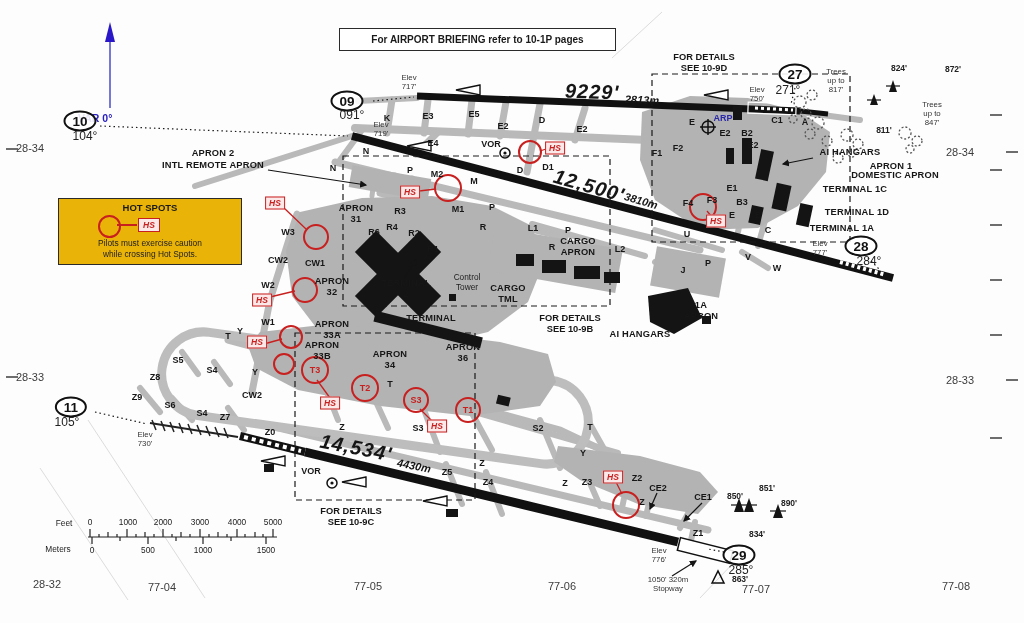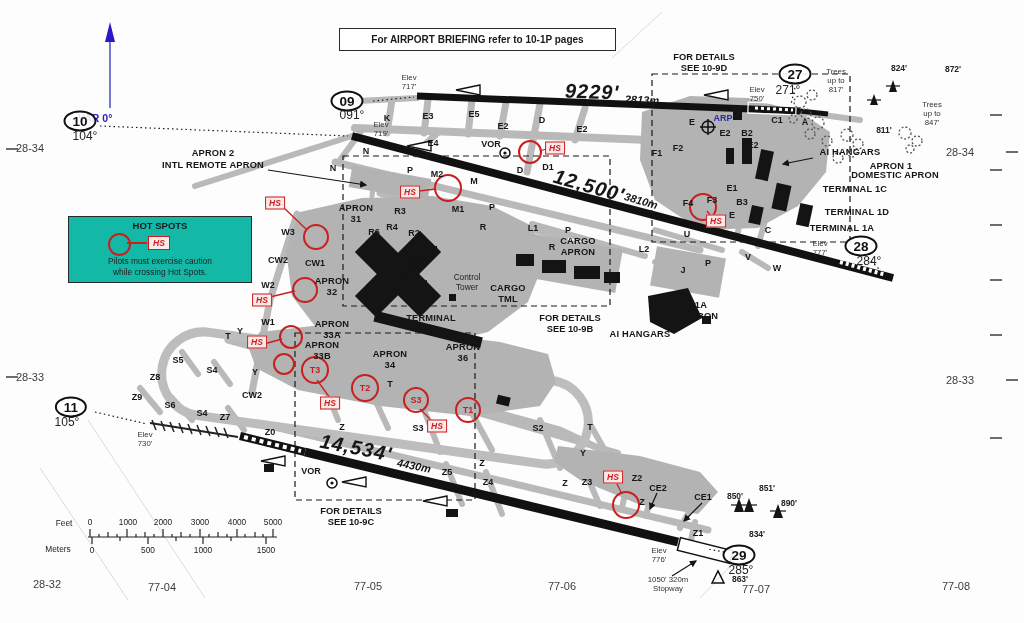--- a/index.html
+++ b/index.html
@@ -25,22 +25,22 @@
            background:rgba(255,255,255,.88);}
   .hdg{position:absolute;transform:translate(-50%,-50%);z-index:6;font-size:12px;font-weight:normal;color:#222;}
   .hsb{position:absolute;transform:translate(-50%,-50%);z-index:8;border:1.5px solid #c81f1f;
        color:#c81f1f;background:#fbe9e9;font-size:8.5px;font-weight:bold;font-style:italic;
        padding:0 3px;line-height:11px;}
   .hsc{position:absolute;transform:translate(-50%,-50%);z-index:4;border:2.5px solid #c81f1f;
        border-radius:50%;background:transparent;}
   #banner{position:absolute;left:339px;top:28px;width:275px;height:21px;z-index:6;
           border:1.5px solid #2a2a2a;background:#fff;display:flex;align-items:center;
           justify-content:center;font-size:10px;font-weight:bold;color:#1a1a1a;}
-  #legend{position:absolute;left:68px;top:198px;width:182px;height:65px;z-index:6;
-          border:1.5px solid #2a2a2a;background:#14b8a6;margin-top:18px;}
+  #legend{position:absolute;left:58px;top:198px;width:182px;height:65px;z-index:6;
+          border:1.5px solid #2a2a2a;background:#eab308;}
   #legend .lg-title{position:absolute;left:0;right:0;top:3px;text-align:center;
           font-size:9.5px;font-weight:bold;color:#1a1a1a;}
   #legend .lg-circle{position:absolute;left:39px;top:16px;width:19px;height:19px;
           border:2px solid #c81f1f;border-radius:50%;}
   #legend .lg-line{position:absolute;left:58px;top:25px;width:20px;height:2px;background:#c81f1f;}
   #legend .lg-hs{position:absolute;left:79px;top:19px;border:1.5px solid #c81f1f;color:#c81f1f;
           background:#fbe9e9;font-size:8.5px;font-weight:bold;font-style:italic;padding:0 4px;line-height:12px;}
   #legend .lg-cap{position:absolute;left:0;right:0;top:39px;text-align:center;
           font-size:8.4px;color:#222;line-height:1.25;white-space:pre-line;}
   #north{position:absolute;left:70px;top:18px;width:80px;height:110px;z-index:6;}
@@ -380,21 +380,21 @@
       <div class="lbl txy" style="left: 374px; top: 232px;">R6</div>
       <div class="lbl txy" style="left: 392px; top: 227px;">R4</div>
       <div class="lbl txy" style="left: 414px; top: 233px;">R2</div>
       <div class="lbl txy" style="left: 433px; top: 249px;">R1</div>
       <div class="lbl txy" style="left: 483px; top: 227px;">R</div>
       <div class="lbl txy" style="left: 552px; top: 247px;">R</div>
       <div class="lbl txy" style="left: 492px; top: 207px;">P</div>
       <div class="lbl txy" style="left: 568px; top: 230px;">P</div>
       <div class="lbl txy" style="left: 708px; top: 263px;">P</div>
       <div class="lbl txy" style="left: 533px; top: 228px;">L1</div>
-      <div class="lbl txy" style="left: 644px; top: 249px;">L2</div>
+      <div class="lbl txy" style="left: 620px; top: 249px;">L2</div>
       <div class="lbl txy" style="left: 687px; top: 234px;">U</div>
       <div class="lbl txy" style="left: 683px; top: 270px;">J</div>
       <div class="lbl txy" style="left: 692px; top: 122px;">E</div>
       <div class="lbl txy" style="left: 777px; top: 120px;">C1</div>
       <div class="lbl txy" style="left: 805px; top: 122px;">A</div>
       <div class="lbl txy" style="left: 725px; top: 133px;">E2</div>
       <div class="lbl txy" style="left: 747px; top: 133px;">B2</div>
       <div class="lbl txy" style="left: 753px; top: 145px;">E2</div>
       <div class="lbl txy" style="left: 678px; top: 148px;">F2</div>
       <div class="lbl txy" style="left: 657px; top: 153px;">F1</div>

